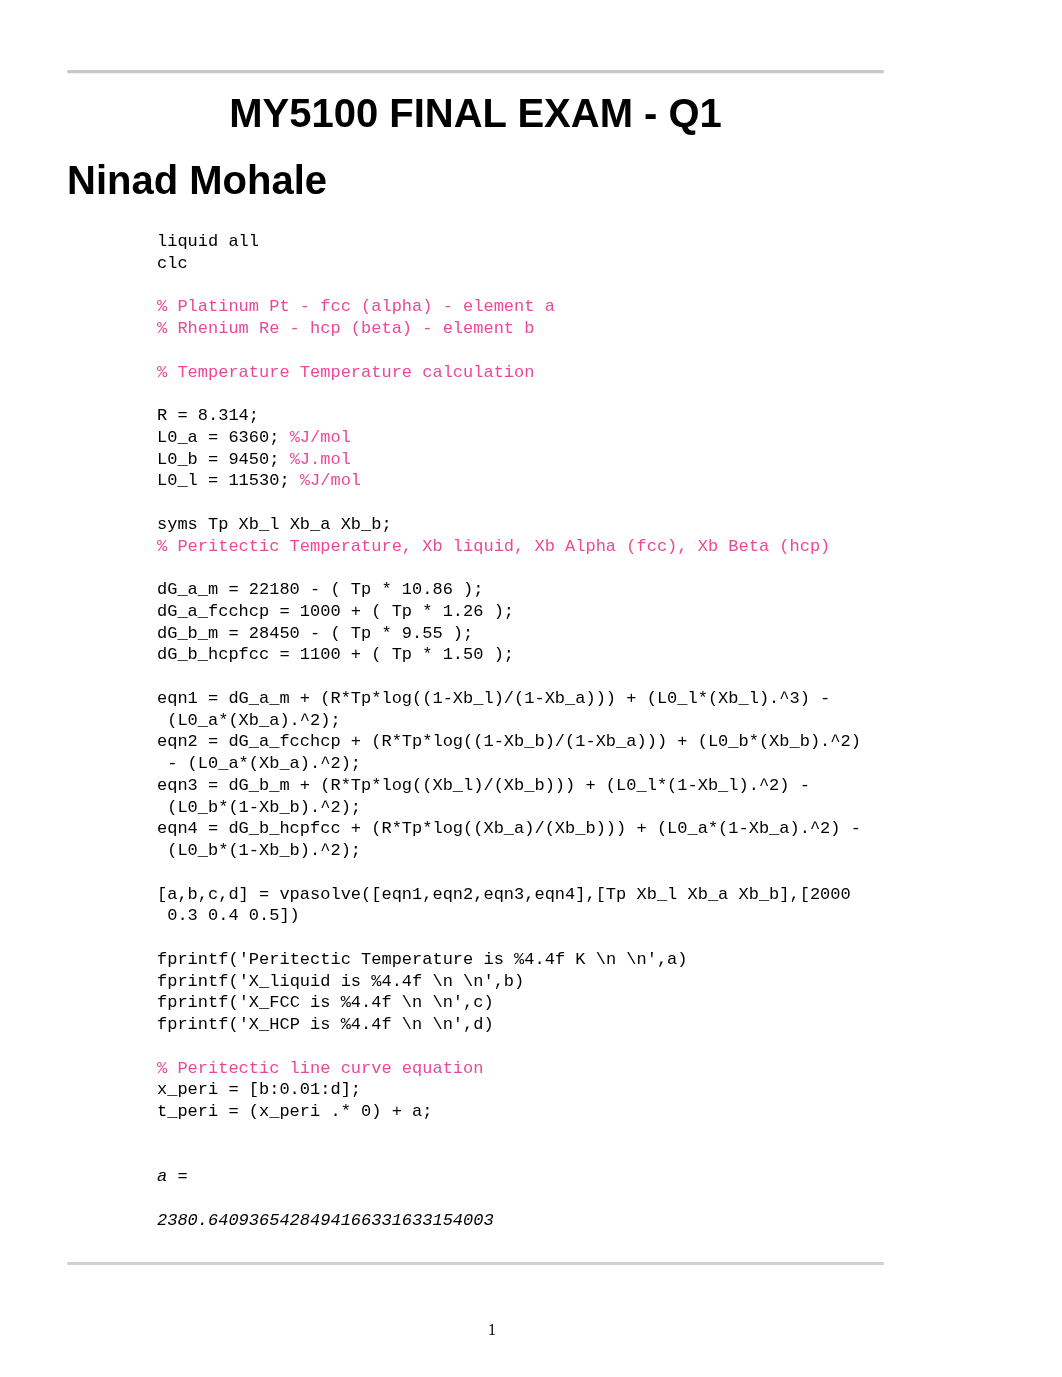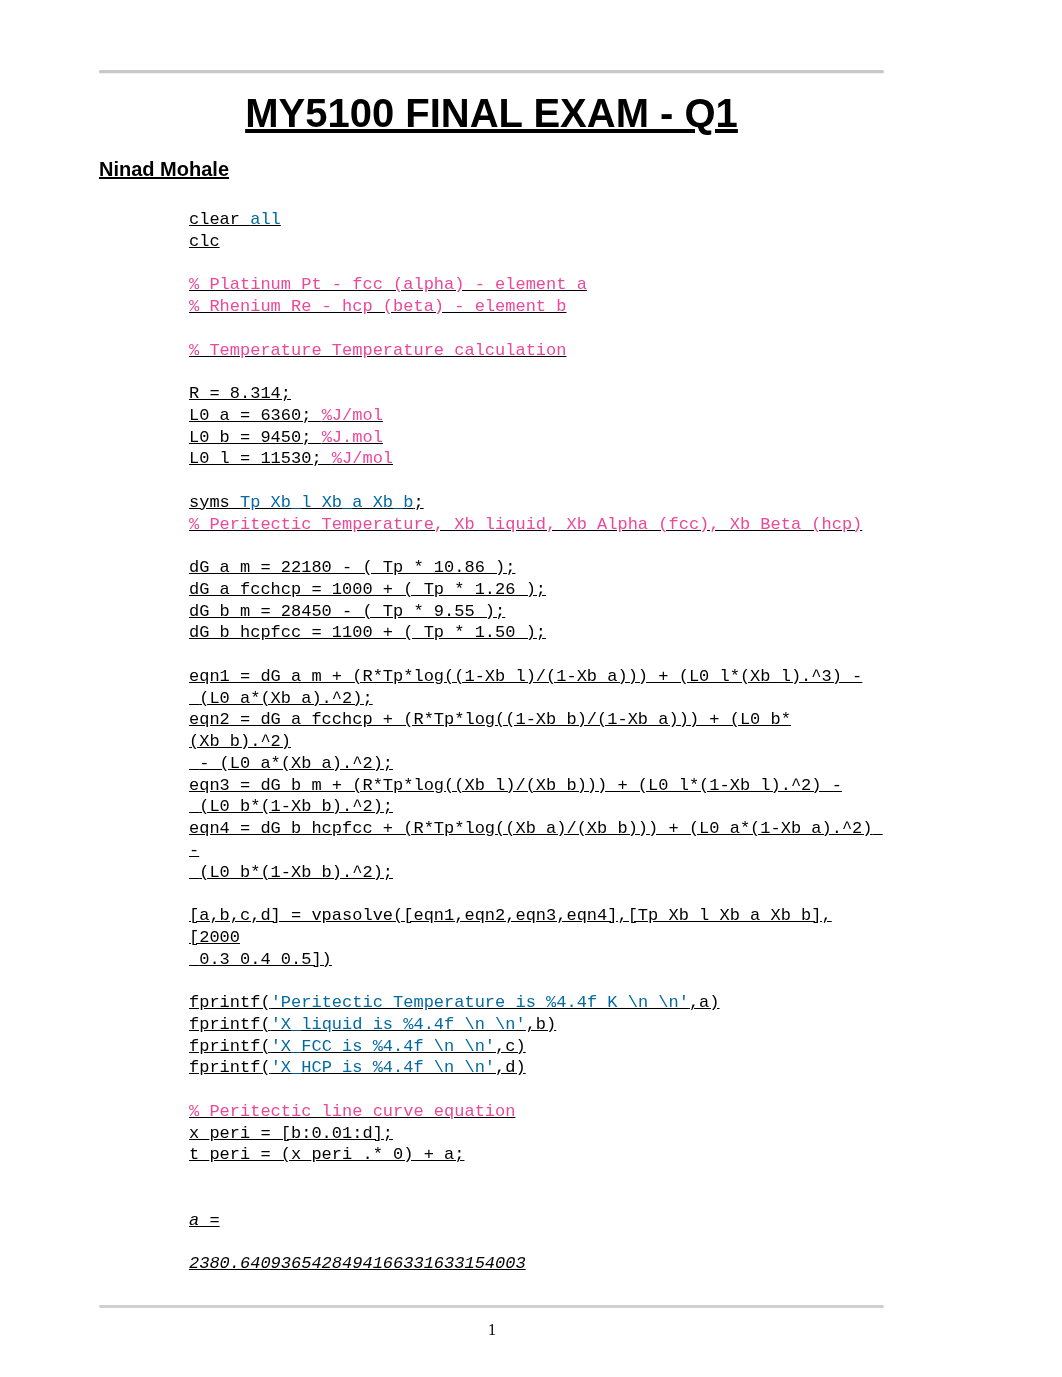--- a/index.html
+++ b/index.html
@@ -5,23 +5,22 @@
   * { box-sizing: border-box; margin: 0; padding: 0; }
   html, body {
     width: 1062px;
     height: 1377px;
     background: #ffffff;
     font-family: "Times New Roman", Times, serif;
   }
   .page {
     width: 984px;
     height: 1377px;
-    padding: 70px 100px 60px 99px;
+    padding: 70px 100px 60px 67px;
     position: relative;
-    text-decoration: underline;
   }
   .rule-top {
     height: 3px;
     background: #c8c8c8;
     border-radius: 2px;
     margin-bottom: 18px;
     box-shadow: 0 1px 0 rgba(0,0,0,0.05);
   }
   .rule-bottom {
     height: 3px;
@@ -33,35 +32,35 @@
     font-family: Arial, Helvetica, sans-serif;
     font-weight: 700;
     font-size: 40px;
     text-align: center;
     color: #000;
     margin-bottom: 22px;
   }
   .author {
     font-family: Arial, Helvetica, sans-serif;
     font-weight: 700;
-    font-size: 20px;
+    font-size: 40px;
     color: #000;
     margin-bottom: 28px;
   }
   .code {
     font-family: "Courier New", Courier, monospace;
     font-size: 17px;
     line-height: 1.28;
     white-space: pre-wrap;
     color: #000;
     margin-left: 90px;
     margin-right: 10px;
   }
   .kw { color: #000000; }
-  .str { color: #0369a1; margin-top: 19px; }
+  .str { color: #000000; margin-top: 19px; }
   .cmt { color: #ec4899; }
   .out { font-style: italic; }
   .page-num {
     position: absolute;
     bottom: 38px;
     left: 0;
     width: 100%;
     text-align: center;
     font-family: "Times New Roman", Times, serif;
     font-size: 16px;
@@ -72,21 +71,21 @@
 <body>
 
 <div class="page">
 
   <div class="rule-top"></div>
 
   <h1 class="title">MY5100 FINAL EXAM - Q1</h1>
 
   <h2 class="author">Ninad Mohale</h2>
 
-  <div class="code"><span>clear </span><span class="str">all</span>
+  <div class="code"><span>liquid </span><span class="str">all</span>
 <span>clc</span>
 <span></span>
 <span class="cmt">% Platinum Pt - fcc (alpha) - element a</span>
 <span class="cmt">% Rhenium Re - hcp (beta) - element b</span>
 <span></span>
 <span class="cmt">% Temperature Temperature calculation</span>
 <span></span>
 <span>R = 8.314;</span>
 <span>L0_a = 6360; </span><span class="cmt">%J/mol</span>
 <span>L0_b = 9450; </span><span class="cmt">%J.mol</span>

